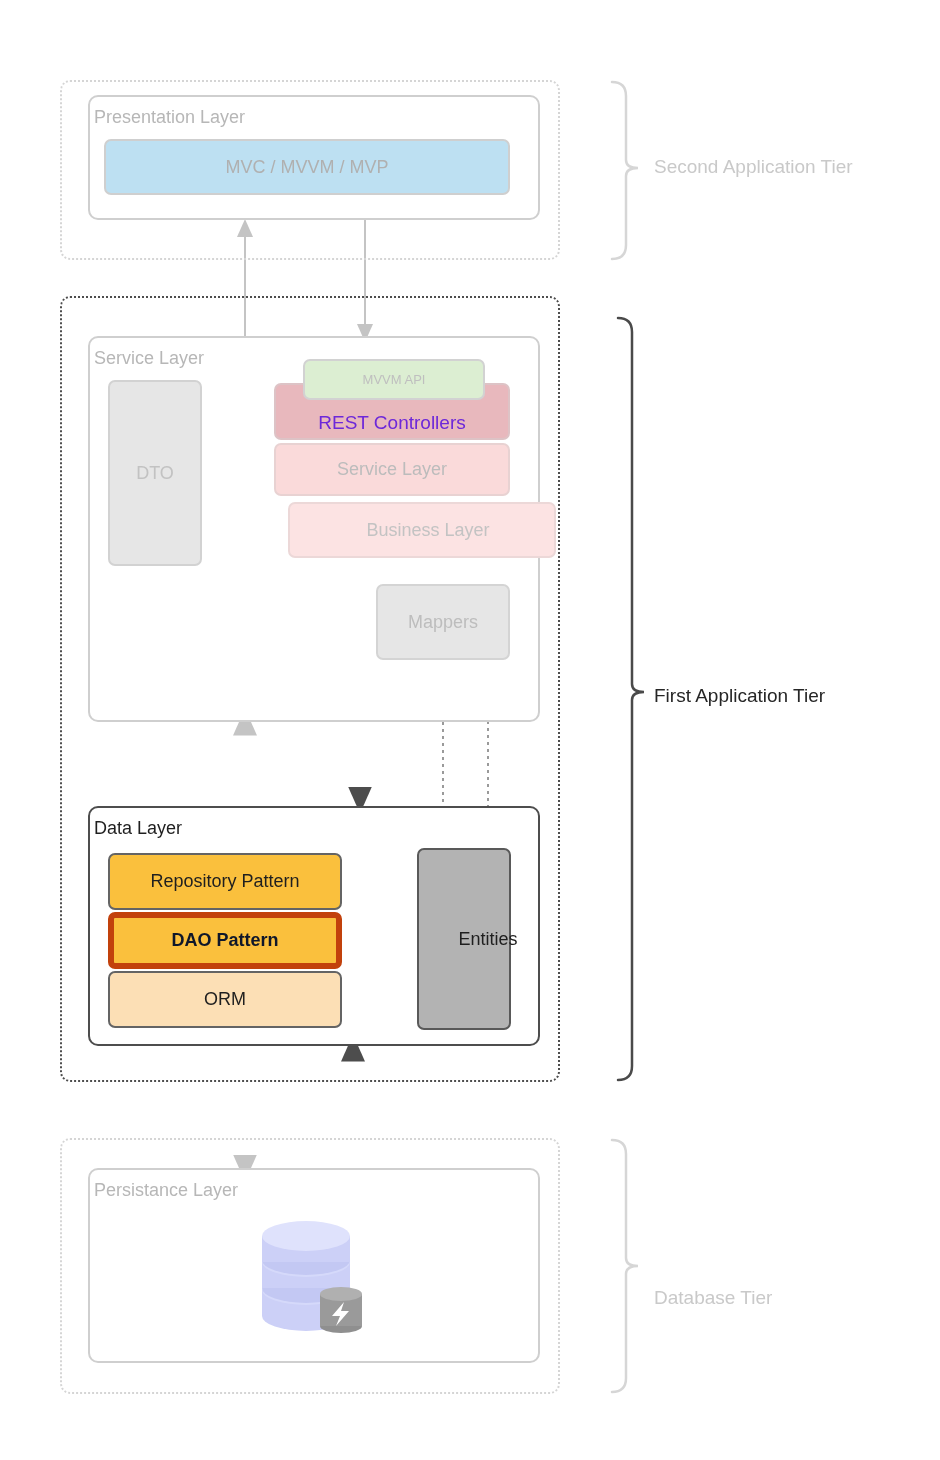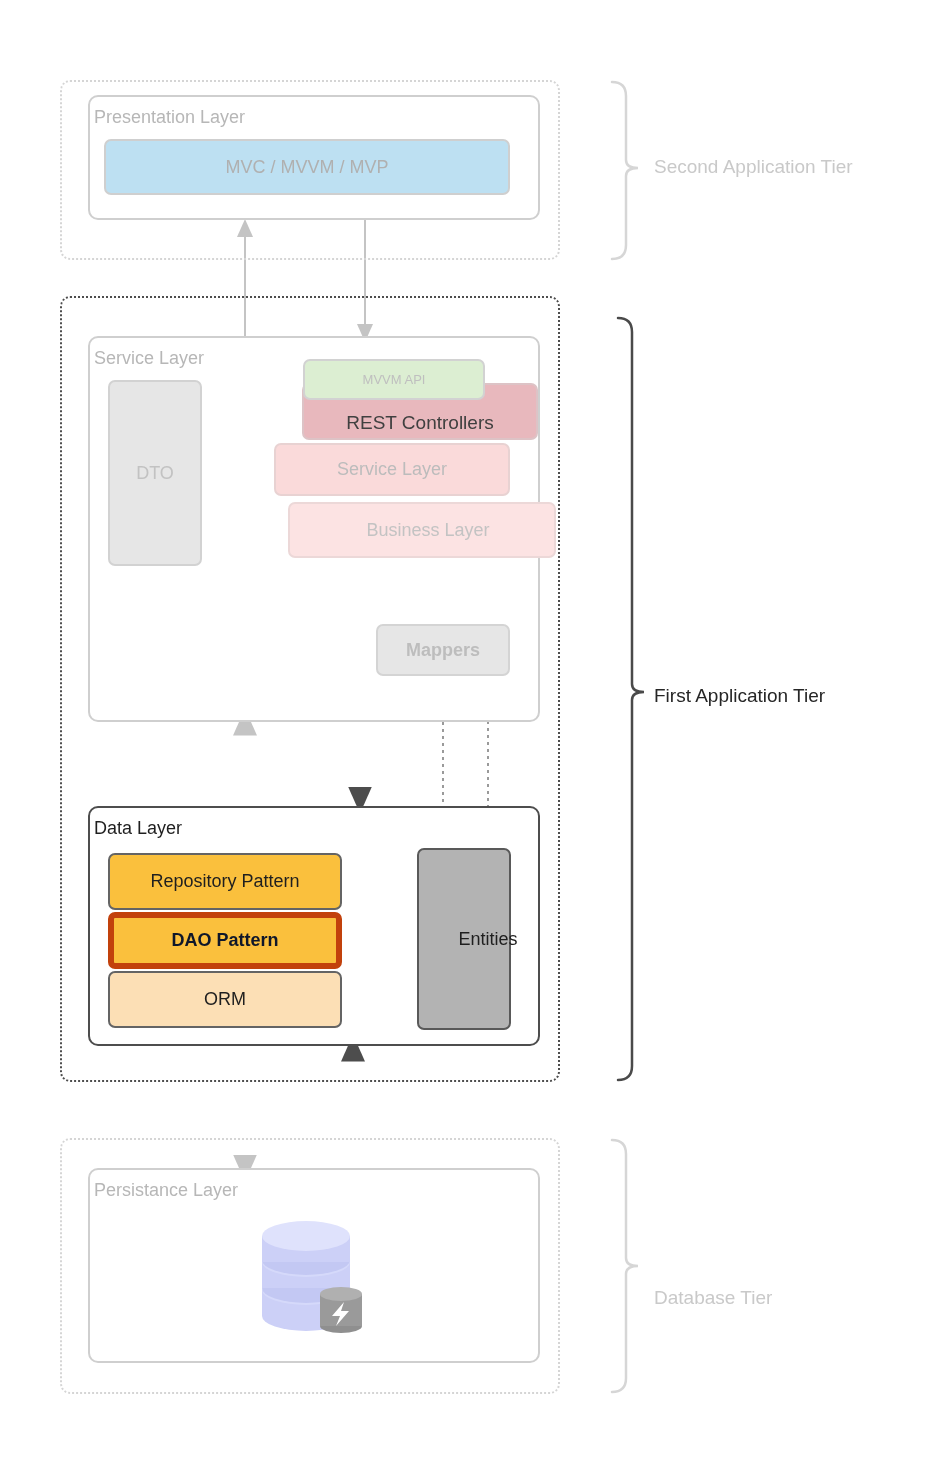--- a/index.html
+++ b/index.html
@@ -76,23 +76,22 @@
   }
   .block.restapi {
     background: #dceed2;
     border: 2px solid #d2d2d2;
     color: #bfbfbf;
     font-size: 13px;
   }
   .block.rest-controllers {
     background: #e8b8bd;
     border: 2px solid #ddc3c6;
-    color: #404040;
+    color: #6d28d9;
     font-size: 19px;
-    margin-left: 28px;
   }
   .block.service-layer-b {
     background: #fadada;
     border: 2px solid #e8d2d2;
     color: #bcbcbc;
   }
   .block.business-layer-b {
     background: #fce3e3;
     border: 2px solid #ecd8d8;
     color: #c3c3c3;
@@ -267,21 +266,21 @@
   <div class="abs block dto" style="left:108px; top:380px; width:94px; height:186px;">DTO</div>
 
   <div class="abs block rest-controllers" style="left:274px; top:383px; width:236px; height:57px; padding-top:22px;">REST Controllers</div>
 
   <div class="abs block restapi" style="left:303px; top:359px; width:182px; height:41px;">MVVM API</div>
 
   <div class="abs block service-layer-b" style="left:274px; top:443px; width:236px; height:53px;">Service Layer</div>
 
   <div class="abs block business-layer-b" style="left:288px; top:502px; width:268px; height:56px;padding-left:12px;">Business Layer</div>
 
-  <div class="abs block mappers" style="left:376px; top:624px; width:134px; height:52px;font-weight:bold;">Mappers</div>
+  <div class="abs block mappers" style="left:376px; top:584px; width:134px; height:76px;">Mappers</div>
 
   <div class="abs layer-panel strong" style="left:88px; top:806px; width:452px; height:240px;">
     <div class="layer-title strong">Data Layer</div>
   </div>
 
   <div class="abs block repo" style="left:108px; top:853px; width:234px; height:57px;">Repository Pattern</div>
   <div class="abs block dao" style="left:108px; top:912px; width:234px; height:57px;">DAO Pattern</div>
   <div class="abs block orm" style="left:108px; top:971px; width:234px; height:57px;">ORM</div>
 
   <div class="abs block entities" style="left:417px; top:848px; width:94px; height:182px;padding-left:48px;">Entities</div>

